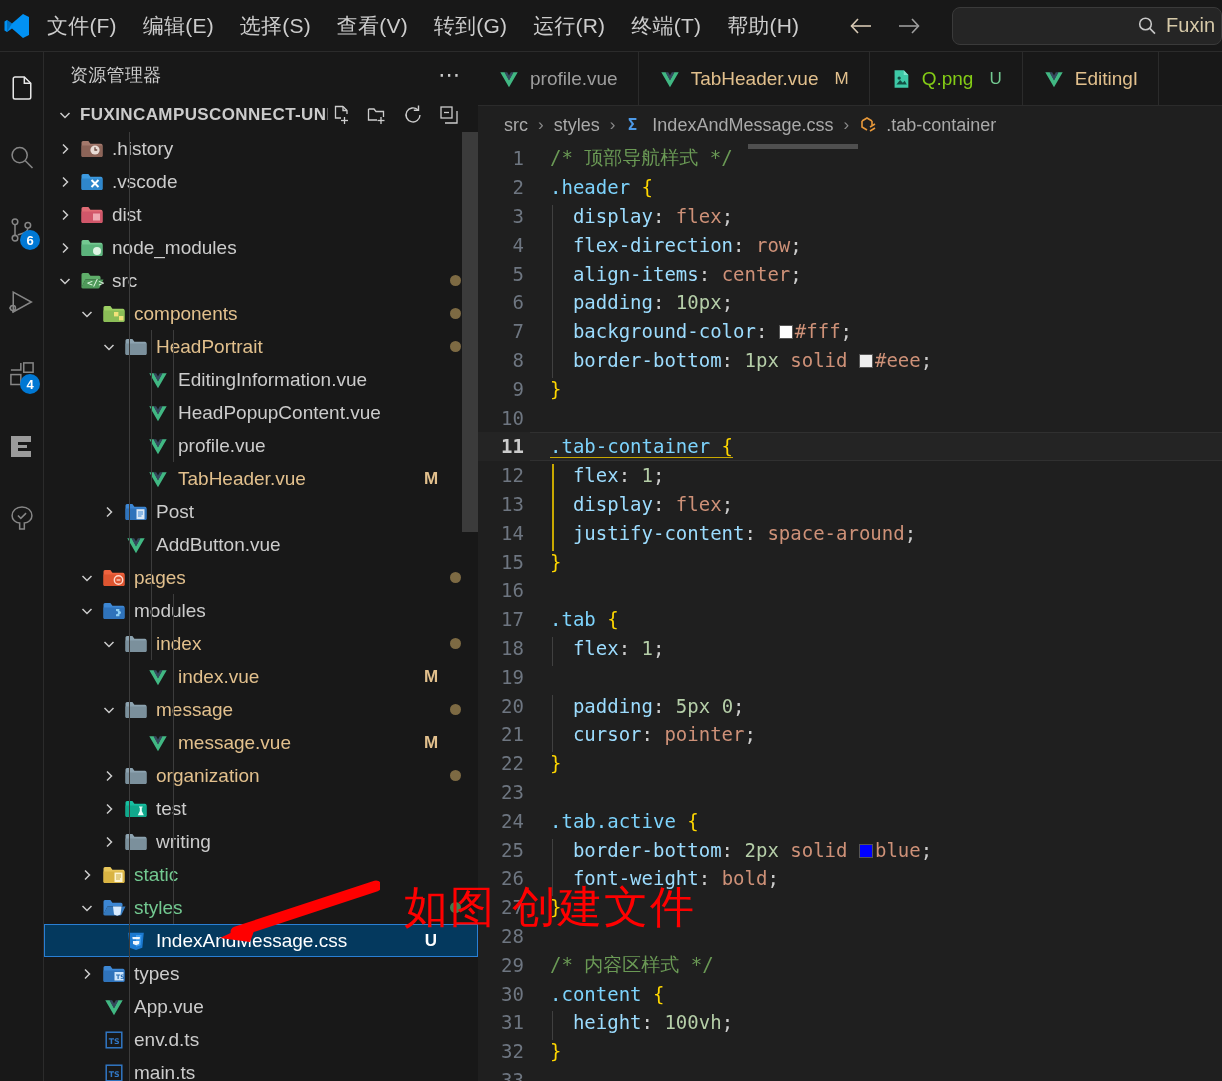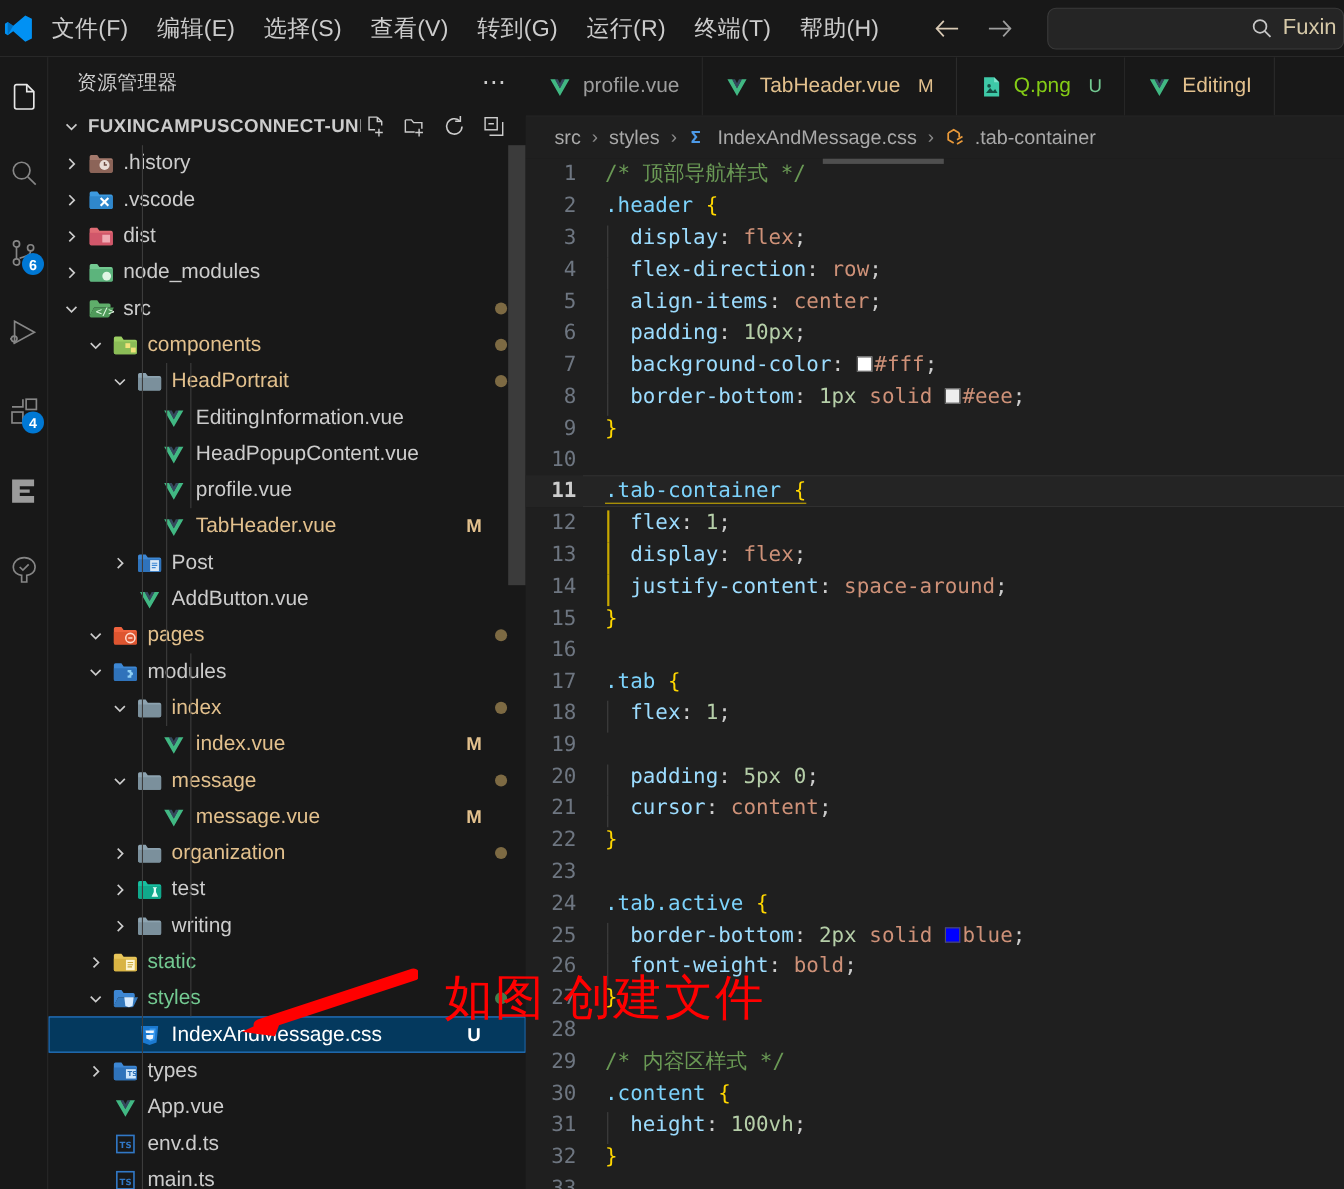--- a/index.html
+++ b/index.html
@@ -1015,21 +1015,21 @@
         </div>
         <div class="cline">
           <span class="lnum">19</span>
         </div>
         <div class="cline">
           <span class="lnum">20</span>
           <span class="ctext"><span class="guide" style="left:12px"></span><span>  <span class="c-prop">padding</span><span class="c-punct">: </span><span class="c-num">5px</span> <span class="c-num">0</span><span class="c-punct">;</span></span></span>
         </div>
         <div class="cline">
           <span class="lnum">21</span>
-          <span class="ctext"><span class="guide" style="left:12px"></span><span>  <span class="c-prop">cursor</span><span class="c-punct">: </span><span class="c-val">content</span><span class="c-punct">;</span></span></span>
+          <span class="ctext"><span class="guide" style="left:12px"></span><span>  <span class="c-prop">cursor</span><span class="c-punct">: </span><span class="c-val">pointer</span><span class="c-punct">;</span></span></span>
         </div>
         <div class="cline">
           <span class="lnum">22</span>
           <span class="ctext"><span><span class="c-brace">}</span></span></span>
         </div>
         <div class="cline">
           <span class="lnum">23</span>
           <span class="ctext"><span></span></span>
         </div>
         <div class="cline">

